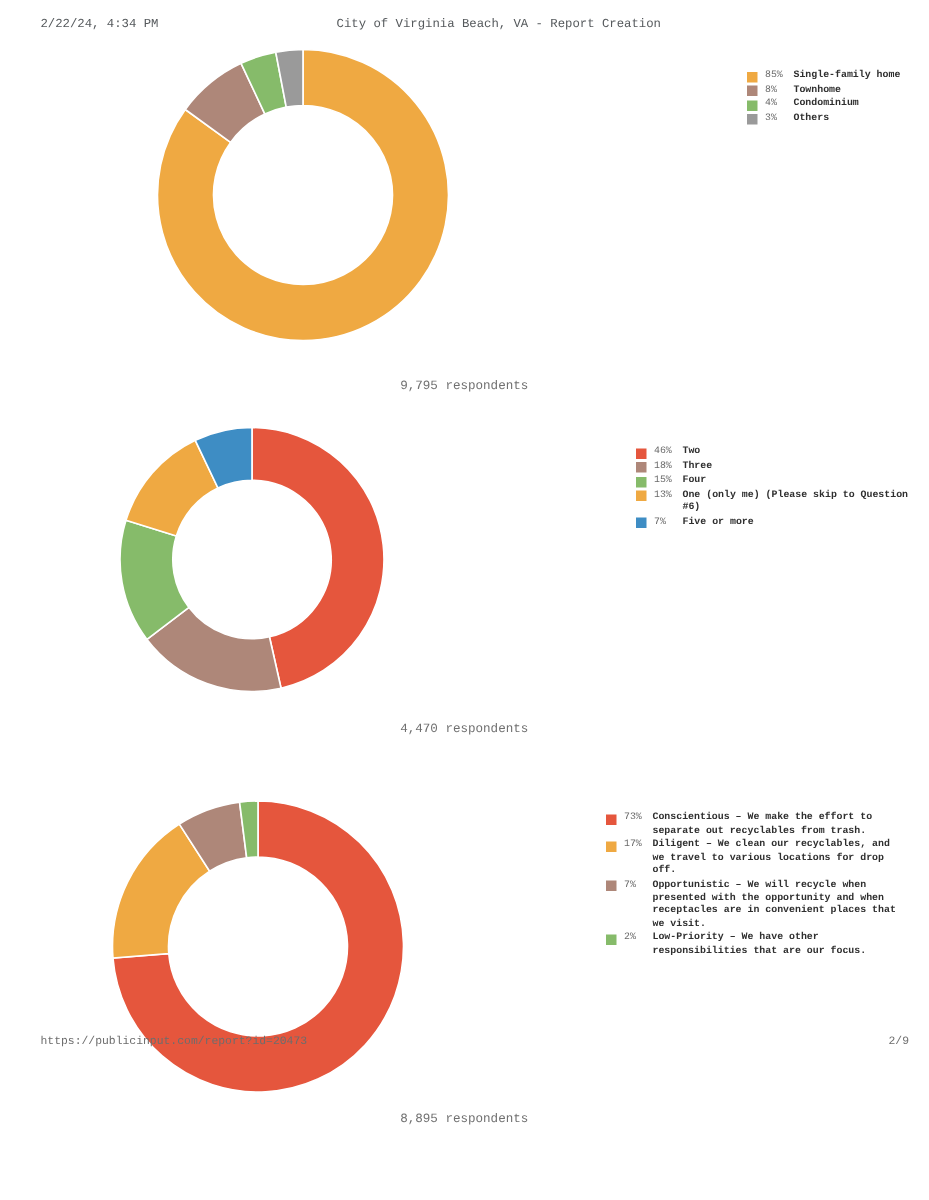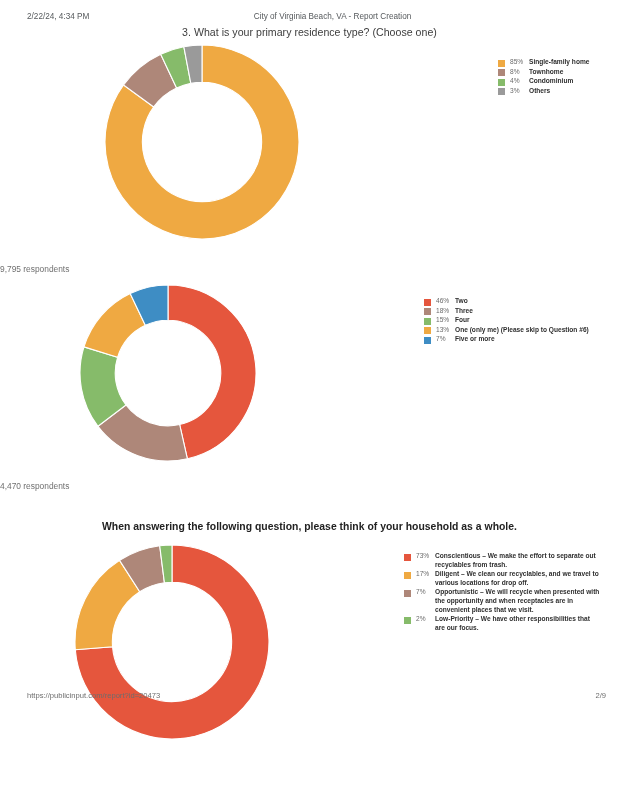--- a/index.html
+++ b/index.html
@@ -14,20 +14,21 @@
     color: #3f3f3f;
     overflow: hidden;
     position: relative;
   }
 
   .page {
     width: 619px;
     height: 719px;
     position: relative;
     box-sizing: border-box;
+    font-family: Liberation Mono, monospace;
   }
 
   
   .run-head {
     position: absolute;
     top: 12px;
     left: 0;
     width: 619px;
     height: 14px;
     font-size: 8.2px;
@@ -79,21 +80,21 @@
     position: absolute;
     left: 0;
     top: 0;
   }
   .donut {
     display: block;
   }
 
   .resp {
     width: 619px;
-    text-align: left;
+    text-align: center;
     font-size: 8.4px;
     color: #707070;
   }
 
   
   .legend {
     position: absolute;
     top: 0;
   }
   .legend-item {
@@ -149,21 +150,20 @@
 <body>
 
 <div class="page">
 
   <div class="run-head">
     <span class="date">2/22/24, 4:34 PM</span>
     <span class="doctitle">City of Virginia Beach, VA - Report Creation</span>
   </div>
 
   <div class="qblock" style="top:26px;">
-    <div class="q-title">3. What is your primary residence type? (Choose one)</div>
     <div class="chart-row" style="height:222px;margin-top:4px;">
       <div class="donut-wrap" style="left:104px;top:2px;">
           <svg width="196" height="196" viewBox="0 0 196 196" class="donut">
             <path d="M 98 1 A 97 97 0 1 1 19.525351545630087 40.984830527630116 L 49.7380912005625 62.93567077449252 A 59.655 59.655 0 1 0 98 38.345 Z" fill="#EFA942" stroke="#ffffff" stroke-width="1.1"></path>
             <path d="M 19.525351545630087 40.984830527630116 A 97 97 0 0 1 56.699408718187925 10.231775910796117 L 72.60013636168557 44.02254218513961 A 59.655 59.655 0 0 0 49.7380912005625 62.93567077449252 Z" fill="#AE8779" stroke="#ffffff" stroke-width="1.1"></path>
             <path d="M 56.699408718187925 10.231775910796117 A 97 97 0 0 1 79.82401248518471 2.7181366793171975 L 86.8217676783886 39.40165405778007 A 59.655 59.655 0 0 0 72.60013636168557 44.02254218513961 Z" fill="#86BB6A" stroke="#ffffff" stroke-width="1.1"></path>
             <path d="M 79.82401248518471 2.7181366793171975 A 97 97 0 0 1 97.99999999999999 1 L 97.99999999999999 38.345 A 59.655 59.655 0 0 0 86.8217676783886 39.40165405778007 Z" fill="#9A9A9A" stroke="#ffffff" stroke-width="1.1"></path>
           </svg>
         </div>
       <div class="legend" style="left:498px;top:16px;width:118px;">
@@ -228,21 +228,20 @@
             <span class="swatch" style="background: rgb(62, 141, 196);"></span>
             <span class="pct">7%</span>
             <span class="lab">Five or more</span>
           </div>
         </div>
     </div>
     <div class="resp">4,470 respondents</div>
   </div>
 
   <div class="qblock" style="top:521px;">
-    <div class="q-title bold">When answering the following question, please think of your household as a whole.</div>
     <div class="chart-row" style="height:212px;margin-top:8px;">
       <div class="donut-wrap" style="left:74px;top:4px;">
           <svg width="196" height="196" viewBox="0 0 196 196" class="donut">
             <path d="M 98 1 A 97 97 0 1 1 1.305086732661593 105.68724581510851 L 38.53262834058688 102.72765617629173 A 59.655 59.655 0 1 0 98 38.345 Z" fill="#E5563D" stroke="#ffffff" stroke-width="1.1"></path>
             <path d="M 1.305086732661593 105.68724581510851 A 97 97 0 0 1 45.55784070680705 16.398407315375422 L 65.74807203468633 47.81502049895588 A 59.655 59.655 0 0 0 38.53262834058688 102.72765617629173 Z" fill="#EFA942" stroke="#ffffff" stroke-width="1.1"></path>
             <path d="M 45.55784070680705 16.398407315375422 A 97 97 0 0 1 85.72053200334635 1.7803831554128493 L 90.448127182058 38.8249356405789 A 59.655 59.655 0 0 0 65.74807203468633 47.81502049895588 Z" fill="#AE8779" stroke="#ffffff" stroke-width="1.1"></path>
             <path d="M 85.72053200334635 1.7803831554128493 A 97 97 0 0 1 98.00000000000007 1 L 98.00000000000004 38.345 A 59.655 59.655 0 0 0 90.448127182058 38.8249356405789 Z" fill="#86BB6A" stroke="#ffffff" stroke-width="1.1"></path>
           </svg>
         </div>
       <div class="legend" style="left:404px;top:12px;width:196px;">
@@ -261,20 +260,21 @@
             <span class="pct">7%</span>
             <span class="lab">Opportunistic – We will recycle when presented with the opportunity and when receptacles are in convenient places that we visit.</span>
           </div>
           <div class="legend-item">
             <span class="swatch" style="background: rgb(134, 187, 106);"></span>
             <span class="pct">2%</span>
             <span class="lab">Low-Priority – We have other responsibilities that are our focus.</span>
           </div>
         </div>
     </div>
+    <div class="resp">8,895 respondents</div>
   </div>
 
   <div class="foot">
     <span class="url">https://publicinput.com/report?id=20473</span>
     <span class="pg">2/9</span>
   </div>
 
 </div>
 
 </body></html>

